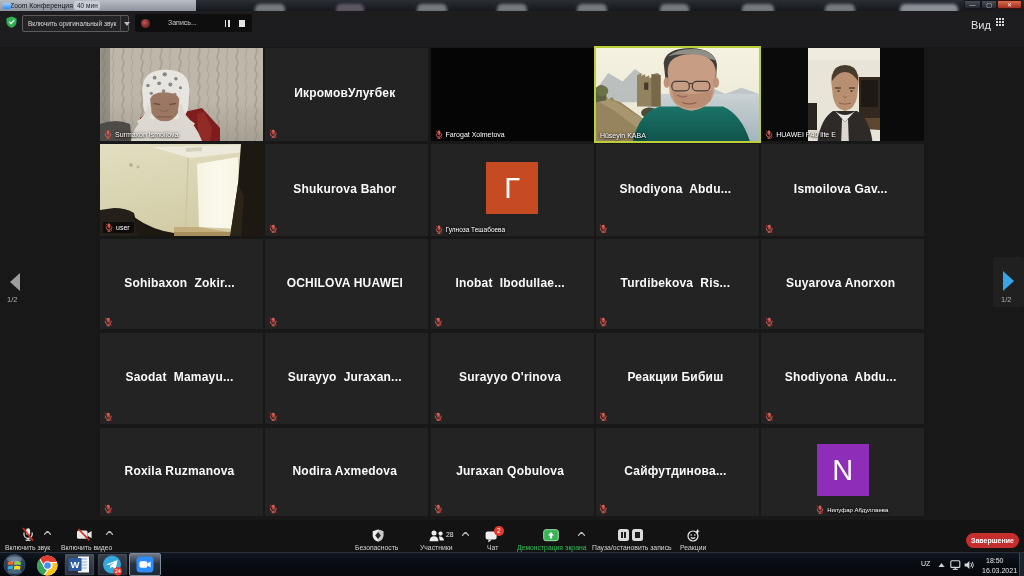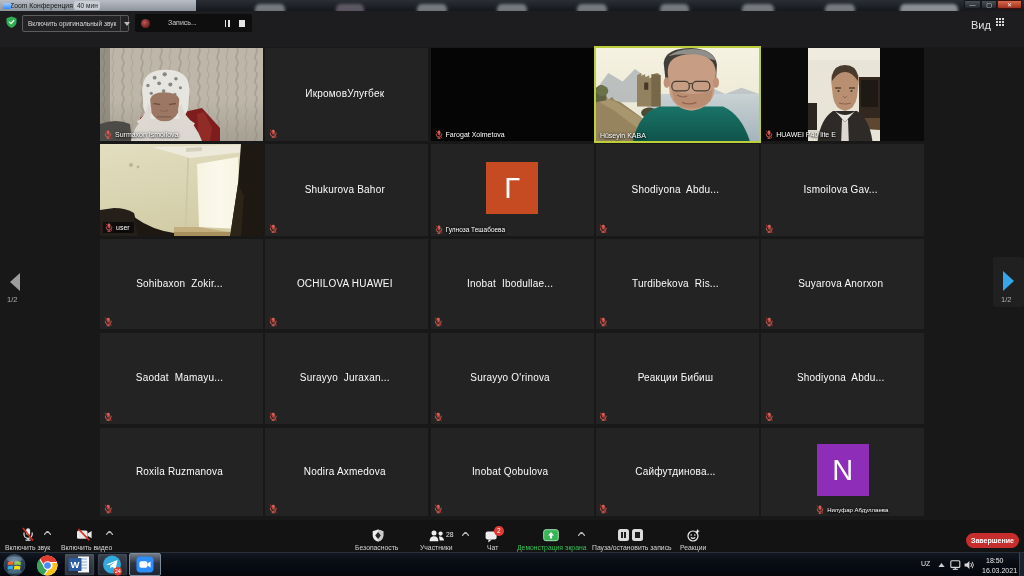--- a/index.html
+++ b/index.html
@@ -20,21 +20,21 @@
   #zicon { position:absolute; left:2.5px; top:2.5px; width:8px; height:6.5px; border-radius:1.5px;
     background:linear-gradient(#9fd0ff,#2d8cff); }
   .winbtn { position:absolute; top:0; height:9px; border-radius:0 0 2px 2px;
     color:#eceff2; font-size:6px; text-align:center; line-height:9px; }
   
   #toolbar { position:absolute; left:0; top:11px; width:1024px; height:36px; background:#1d1d1f; }
   
   #stage { position:absolute; left:0; top:47px; width:1024px; height:473px; background:#181818; }
   .tile { position:absolute; background:#232323; overflow:hidden; }
   .tname { position:absolute; left:0; right:4px; top:50%; transform:translateY(-58%);
-    text-align:center; color:#fafafa; font-size:10px; font-weight:normal; letter-spacing:0.2px; white-space:nowrap; }
+    text-align:center; color:#fafafa; font-size:12px; font-weight:bold; letter-spacing:0.2px; white-space:nowrap; }
   .miclb { position:absolute; left:3.5px; bottom:2.5px; width:8.5px; height:9.5px; filter:blur(0.4px); }
   .vlabel { position:absolute; left:4px; bottom:2px; color:#fff; font-size:7px;
     text-shadow:0 1px 2px rgba(0,0,0,0.95), 0 0 3px rgba(0,0,0,0.7); white-space:nowrap; display:flex; align-items:center; }
   .vlabel svg { margin-right:3px; }
   .avatar { position:absolute; left:50%; top:48.5%; transform:translate(-50%,-50%);
     width:52px; height:52px; display:flex; align-items:center; justify-content:center;
     color:#fff; font-size:29px; }
   
   #zoombar { position:absolute; left:0; top:520px; width:1024px; height:32px; background:#131313; }
   .zlabel { position:absolute; font-size:6.8px; color:#d4d4d4; white-space:nowrap; text-align:center; }
@@ -451,21 +451,21 @@
     <div class="tname">Nodira Axmedova</div>
     <svg class="miclb" viewBox="0 0 8 9" style="">
       <rect x="2.7" y="0.6" width="2.7" height="4.5" rx="1.3" fill="#d4635c"></rect>
       <path d="M1.3 3.5 v0.9 a2.7 2.7 0 0 0 5.4 0 v-0.9" stroke="#d4635c" stroke-width="0.9" fill="none"></path>
       <line x1="4" y1="7.1" x2="4" y2="8.2" stroke="#d4635c" stroke-width="0.9"></line>
       <line x1="2.5" y1="8.3" x2="5.5" y2="8.3" stroke="#d4635c" stroke-width="0.9"></line>
       <line x1="1" y1="0.7" x2="7" y2="8.1" stroke="#b5322a" stroke-width="1"></line>
     </svg>
   </div>
 <div class="tile" style="left:430.6px;top:427.5px;width:163px;height:88.5px;">
-    <div class="tname">Inobat Qobulova</div>
+    <div class="tname">Juraxan Qobulova</div>
     <svg class="miclb" viewBox="0 0 8 9" style="">
       <rect x="2.7" y="0.6" width="2.7" height="4.5" rx="1.3" fill="#d4635c"></rect>
       <path d="M1.3 3.5 v0.9 a2.7 2.7 0 0 0 5.4 0 v-0.9" stroke="#d4635c" stroke-width="0.9" fill="none"></path>
       <line x1="4" y1="7.1" x2="4" y2="8.2" stroke="#d4635c" stroke-width="0.9"></line>
       <line x1="2.5" y1="8.3" x2="5.5" y2="8.3" stroke="#d4635c" stroke-width="0.9"></line>
       <line x1="1" y1="0.7" x2="7" y2="8.1" stroke="#b5322a" stroke-width="1"></line>
     </svg>
   </div>
 <div class="tile" style="left:595.9px;top:427.5px;width:163px;height:88.5px;">
     <div class="tname">Сайфутдинова...</div>

